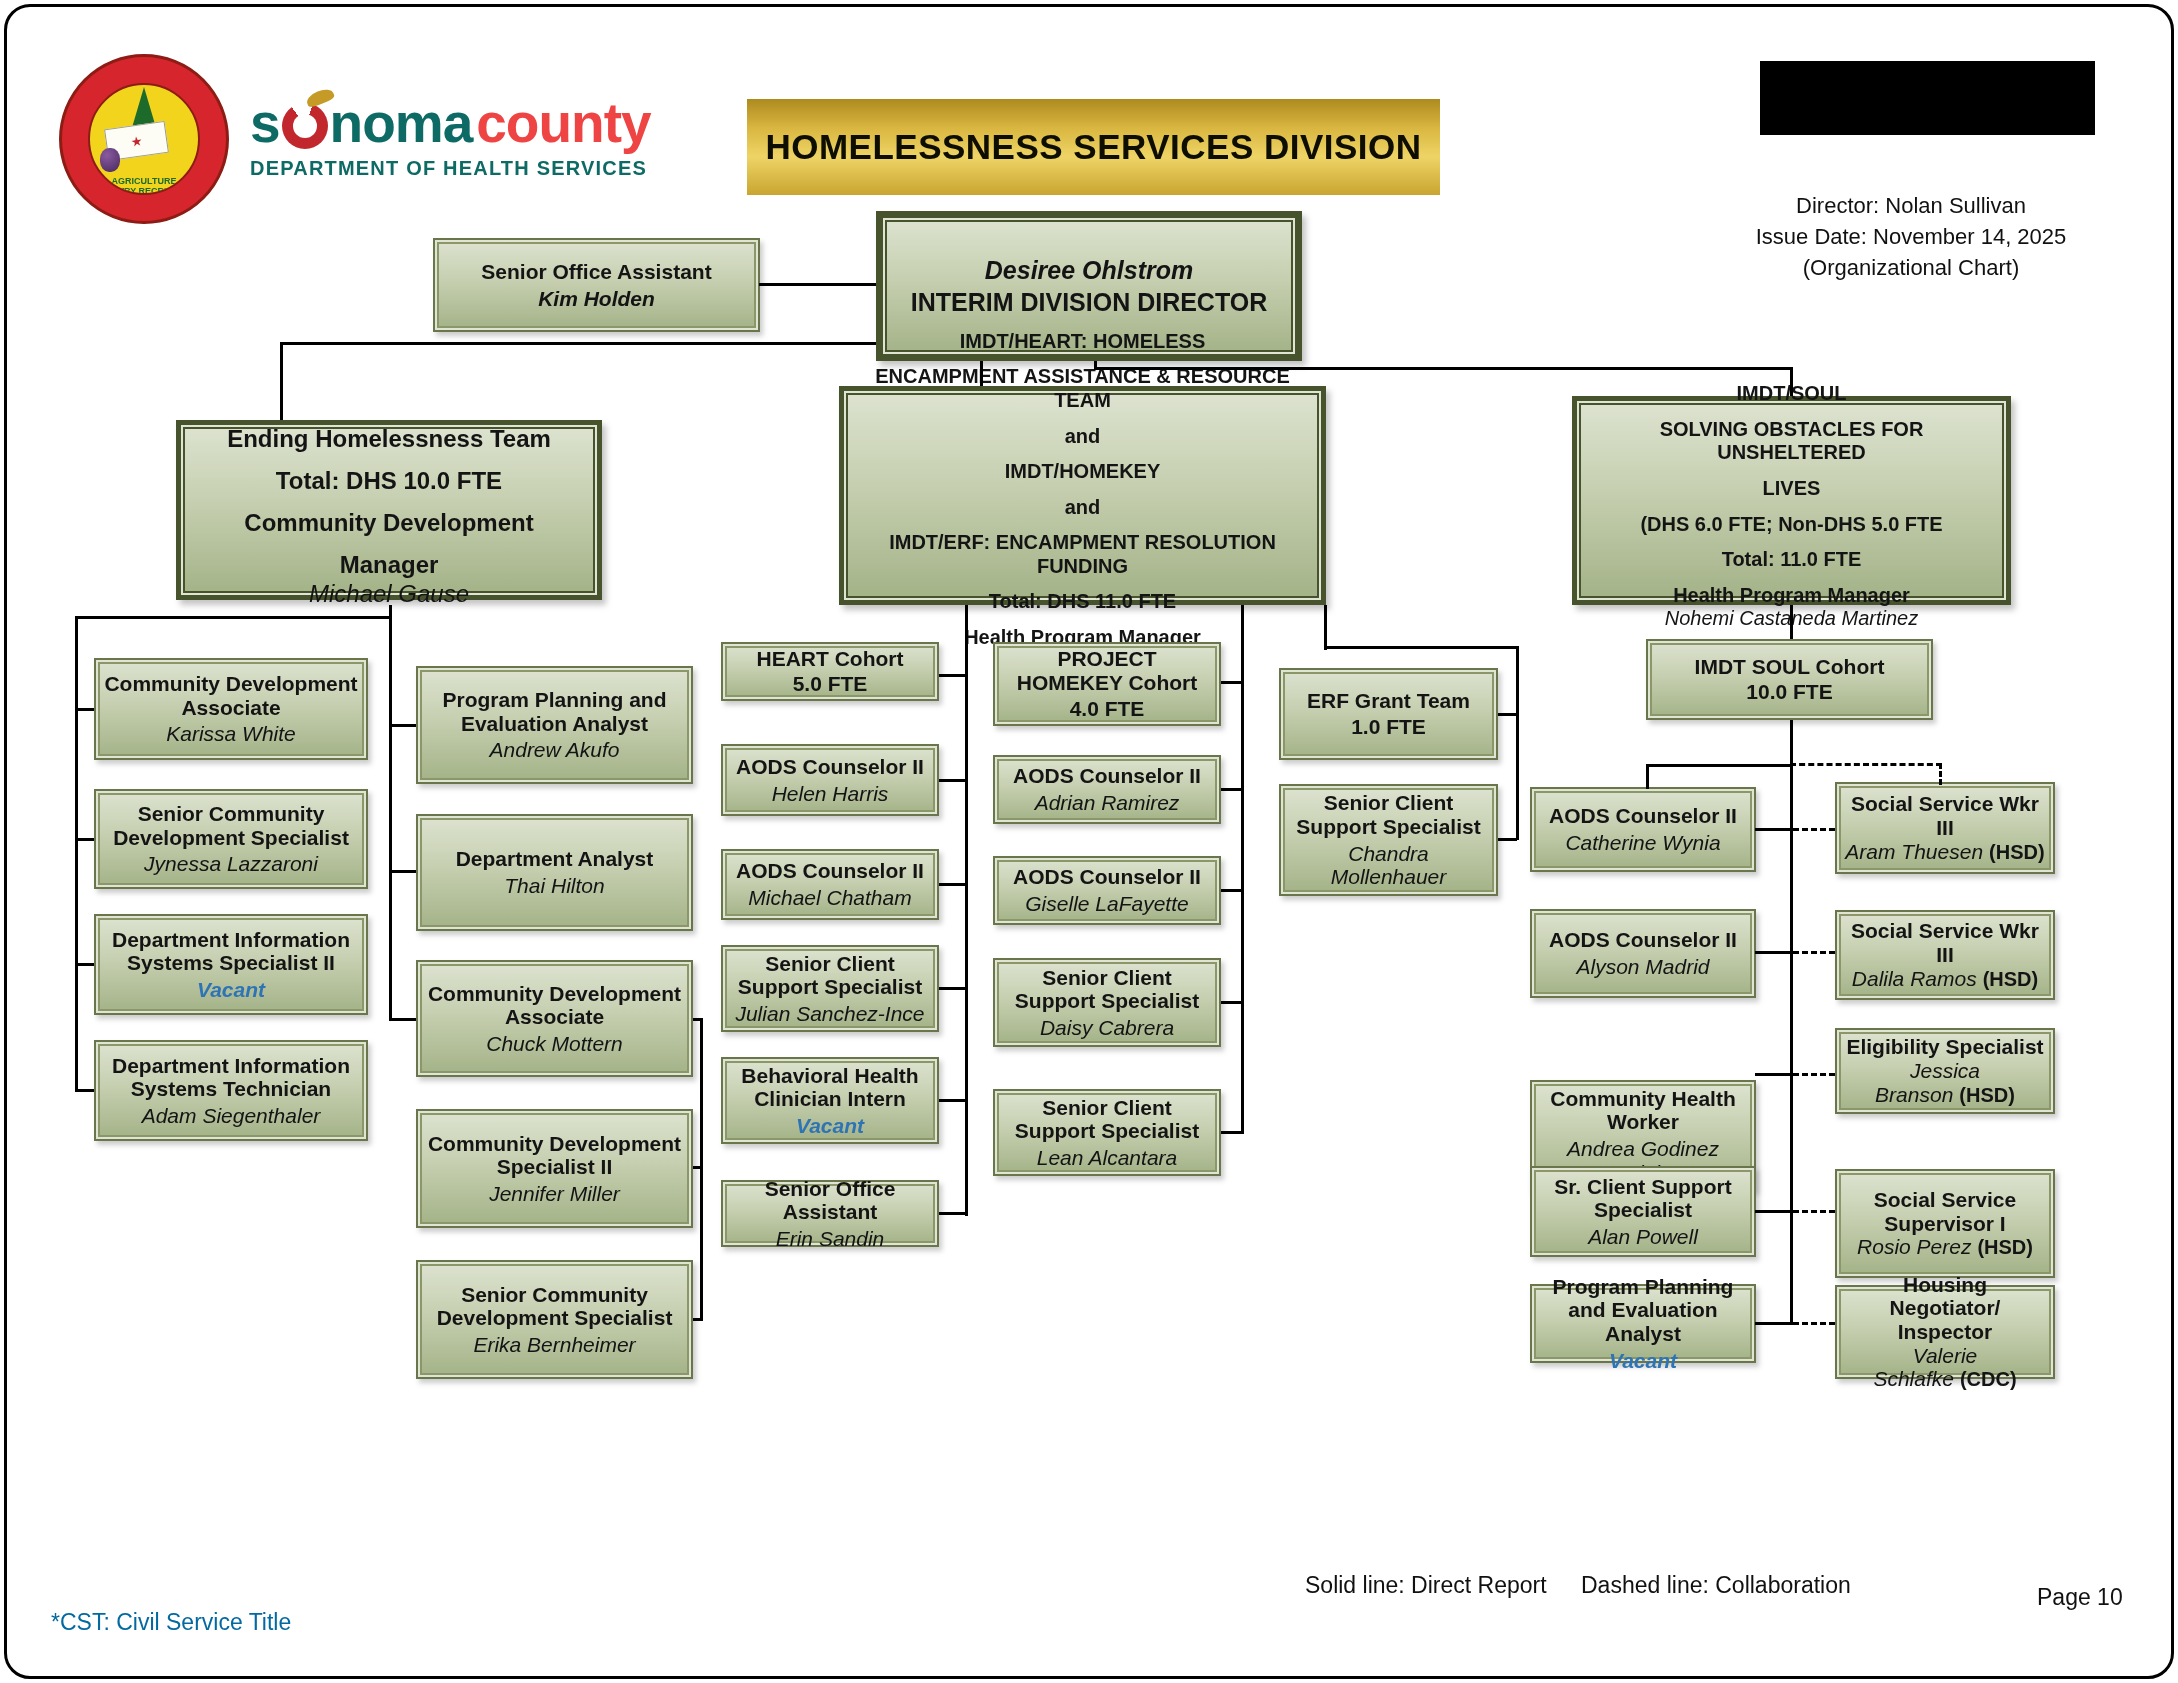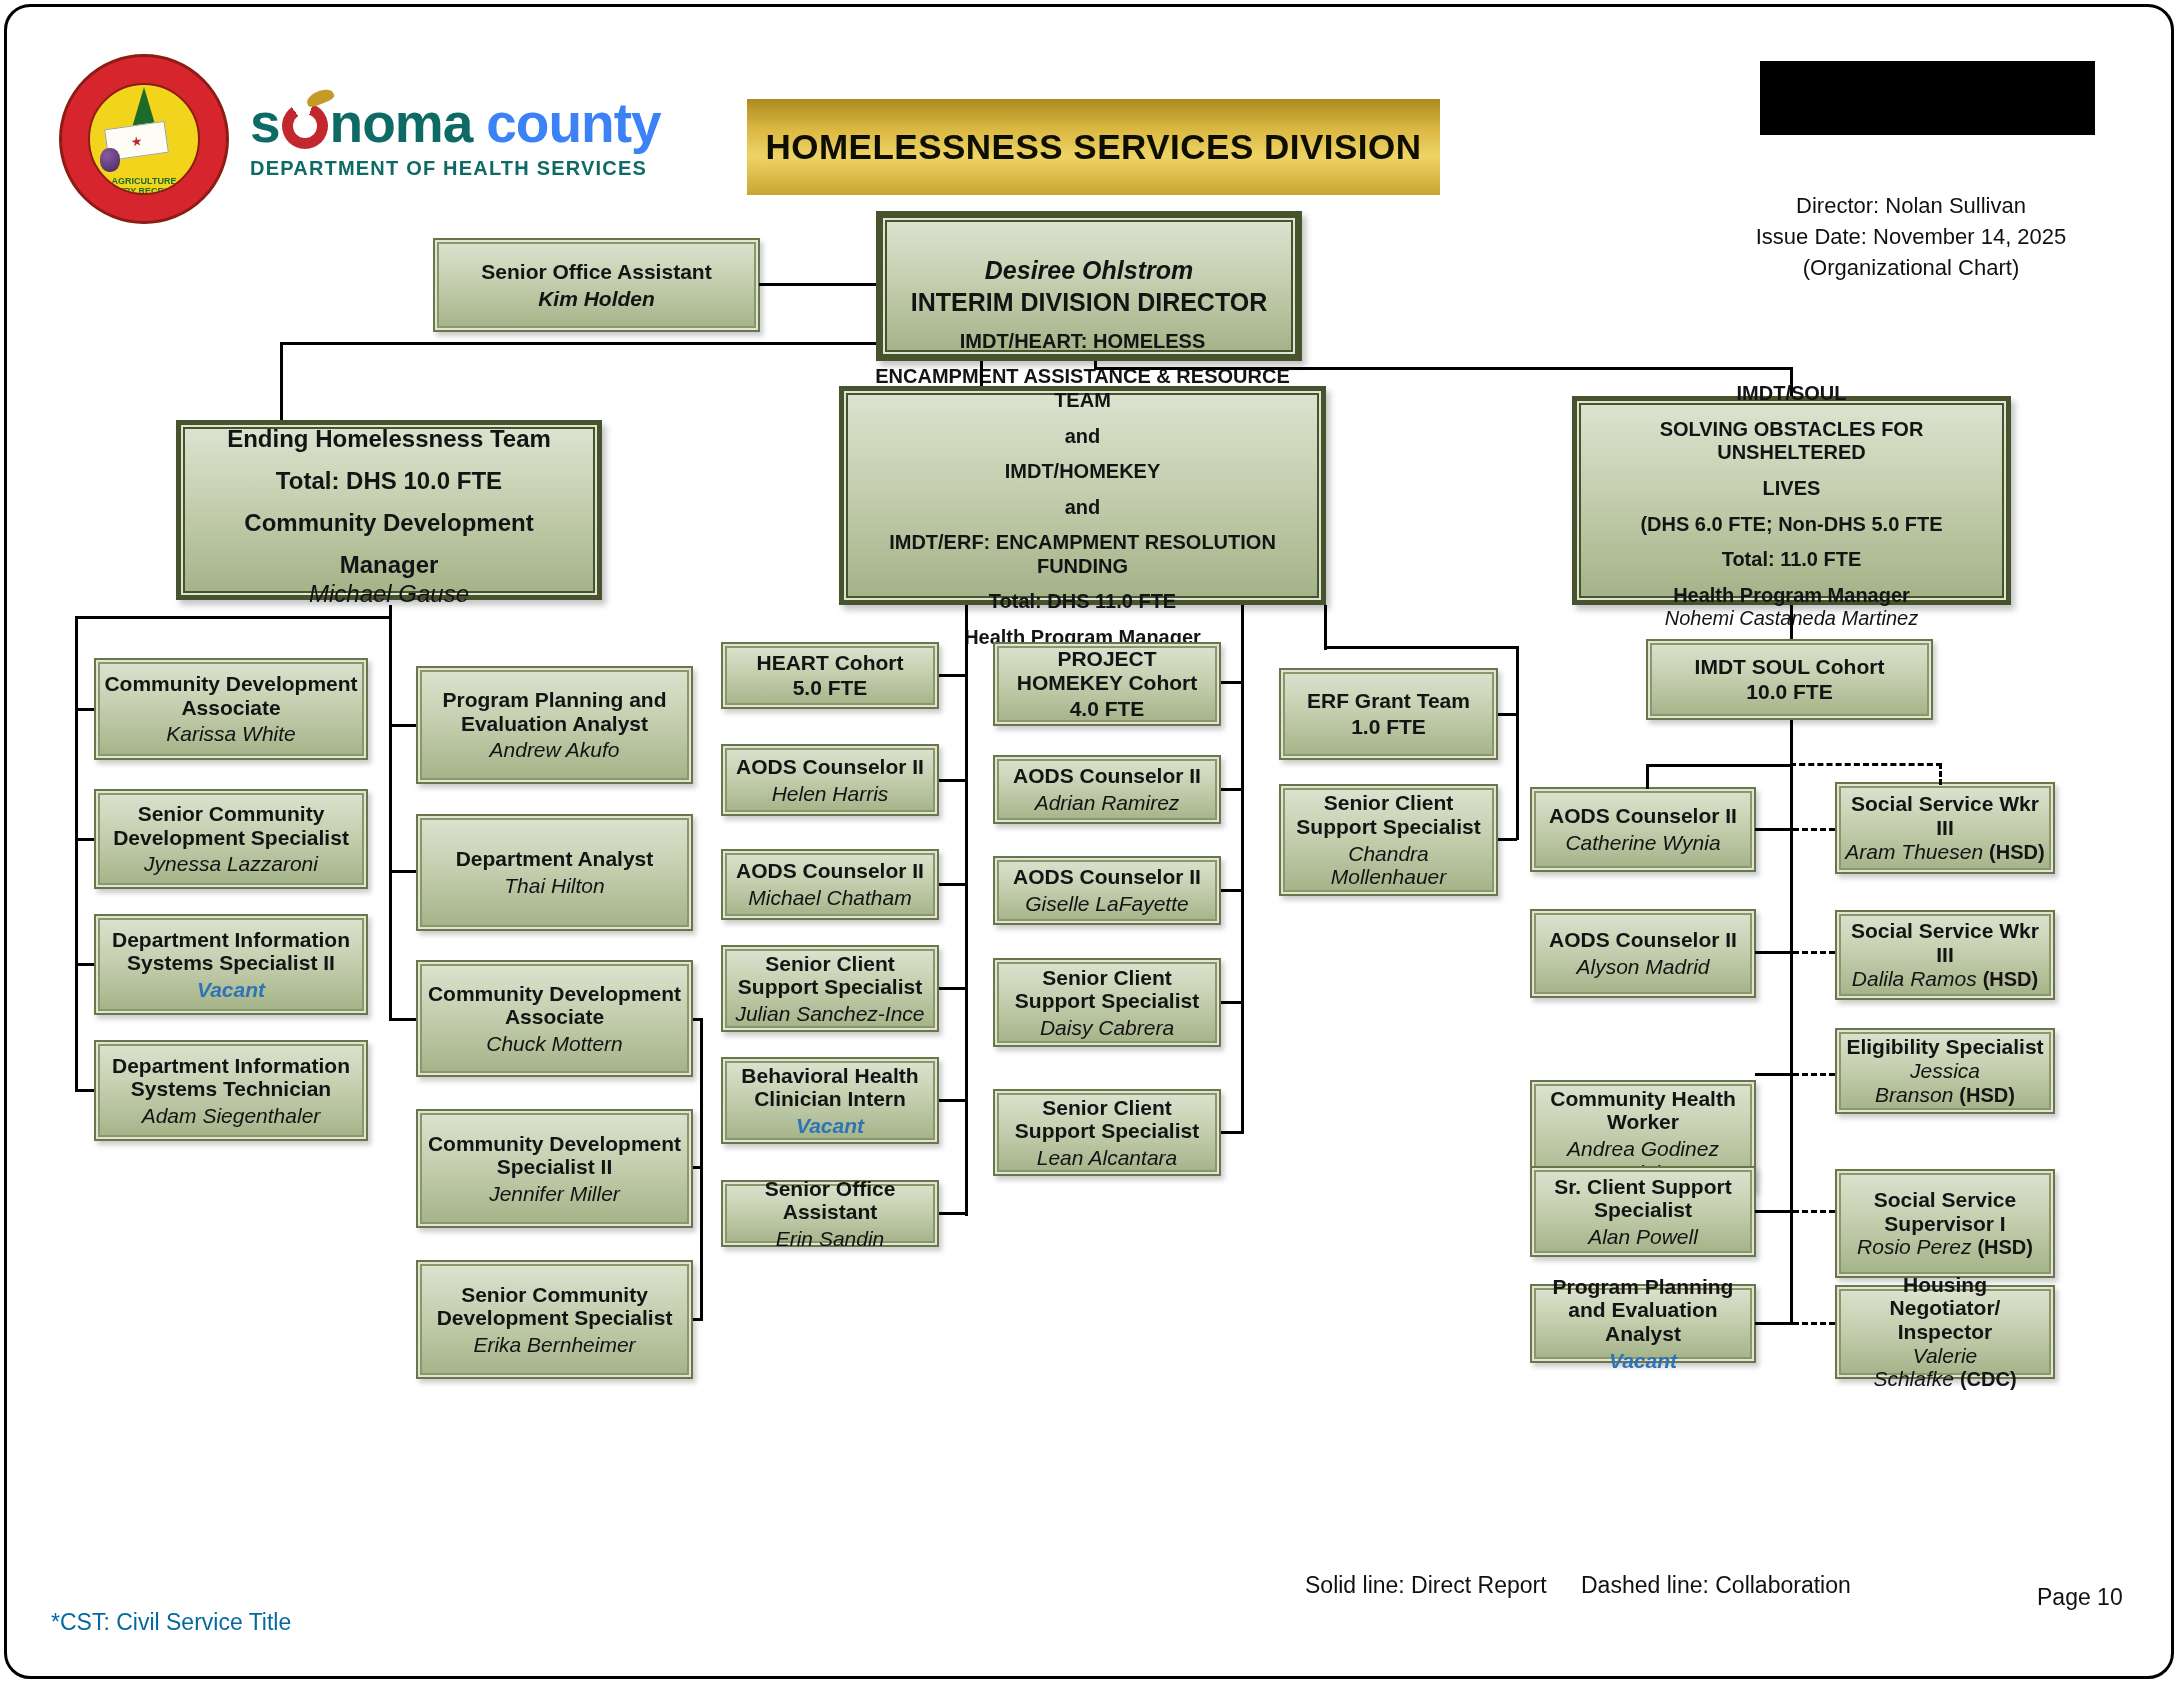--- a/index.html
+++ b/index.html
@@ -60,21 +60,21 @@
         display:flex;align-items:center;justify-content:center;}
   .seal-grapes{position:absolute;left:10px;top:63px;width:20px;height:24px;border-radius:45%;
         background:radial-gradient(circle at 35% 30%,#8a5aa0,#46285c);}
   .seal-text{position:absolute;left:0;right:0;top:91px;text-align:center;
         font-size:9px;line-height:10px;font-weight:bold;color:#1c6b2a;}
 
   
   .brand{position:absolute;left:250px;top:91px;}
   .brand-line1{display:flex;align-items:center;}
   .b1{font-size:55px;font-weight:bold;color:#0e6a64;letter-spacing:-1px;}
-  .b2{font-size:55px;font-weight:bold;color:#3b82f6;letter-spacing:-1px;margin-left:14px;}
+  .b2{font-size:55px;font-weight:bold;color:#ef4444;letter-spacing:-1px;margin-left:4px;}
   .brand-o{position:relative;width:46px;height:46px;margin:6px 2px 0 2px;border-radius:50%;
         background:conic-gradient(from -35deg,transparent 0 55deg,#c1272d 55deg 360deg);}
   .brand-o::after{content:"";position:absolute;inset:11px;background:#fff;border-radius:50%;}
   .brand-o::before{content:"";position:absolute;top:-12px;right:-6px;width:28px;height:13px;
         background:#c59a27;border-radius:60% 60% 40% 40%/70% 70% 30% 30%;transform:rotate(-22deg);}
   .brand-dept{font-size:20px;font-weight:bold;color:#0e6a64;letter-spacing:1.2px;margin-top:2px;}
 
   
   .cst{position:absolute;left:51px;top:1609px;font-size:23px;color:#0369a1;}
   .legend{position:absolute;left:1305px;top:1572px;font-size:23px;color:#111;}
@@ -192,21 +192,21 @@
   </div>
   <div class="box sm" style="left:416px;top:1109px;width:277px;height:119px;">
     <span class="t">Community Development Specialist II</span>
     <span class="n">Jennifer Miller</span>
   </div>
   <div class="box sm" style="left:416px;top:1260px;width:277px;height:119px;">
     <span class="t">Senior Community Development Specialist</span>
     <span class="n">Erika Bernheimer</span>
   </div>
 
-  <div class="box sm" style="left:721px;top:642px;width:218px;height:67px;">
+  <div class="box sm" style="left:721px;top:642px;width:218px;height:59px;">
     <span class="t">HEART Cohort</span>
     <span class="sub">5.0 FTE</span>
   </div>
   <div class="box sm" style="left:721px;top:744px;width:218px;height:72px;">
     <span class="t">AODS Counselor II</span>
     <span class="n">Helen Harris</span>
   </div>
   <div class="box sm" style="left:721px;top:849px;width:218px;height:71px;">
     <span class="t">AODS Counselor II</span>
     <span class="n">Michael Chatham</span>

